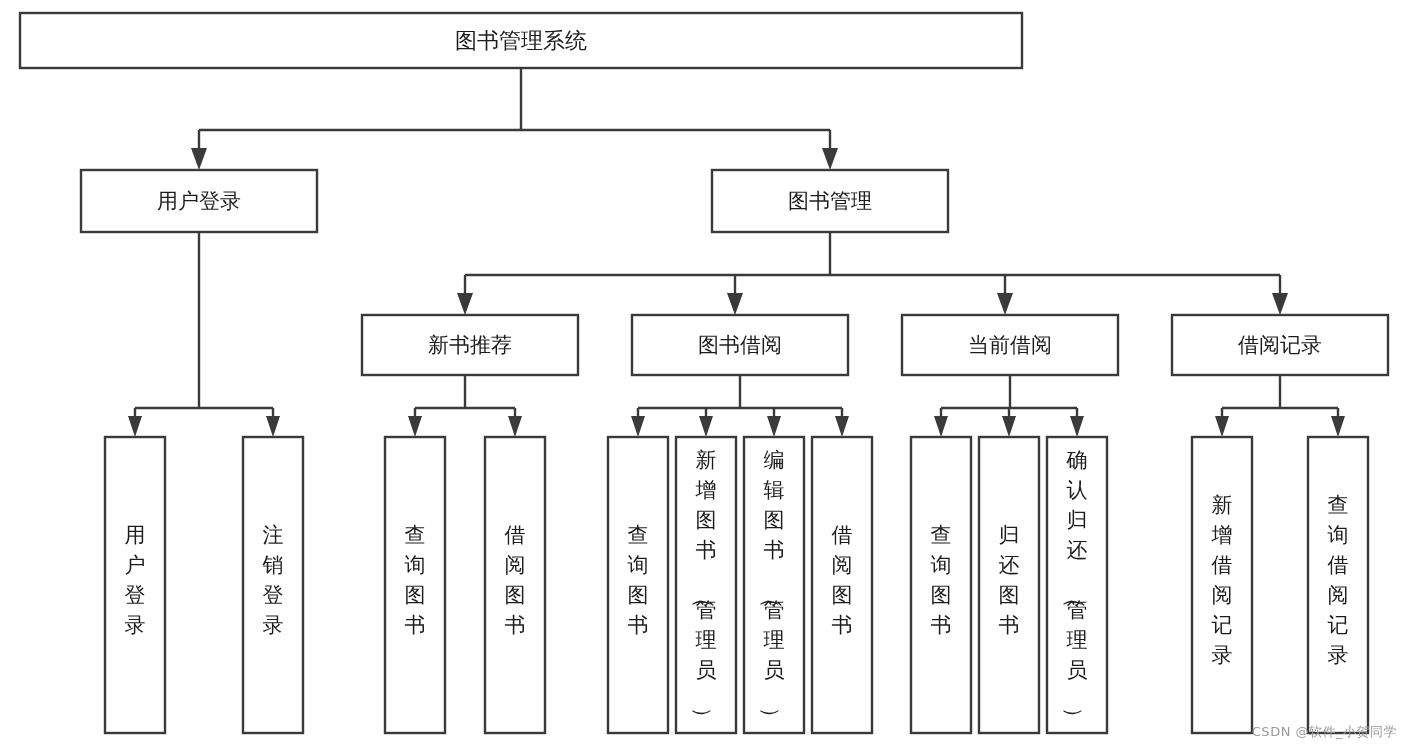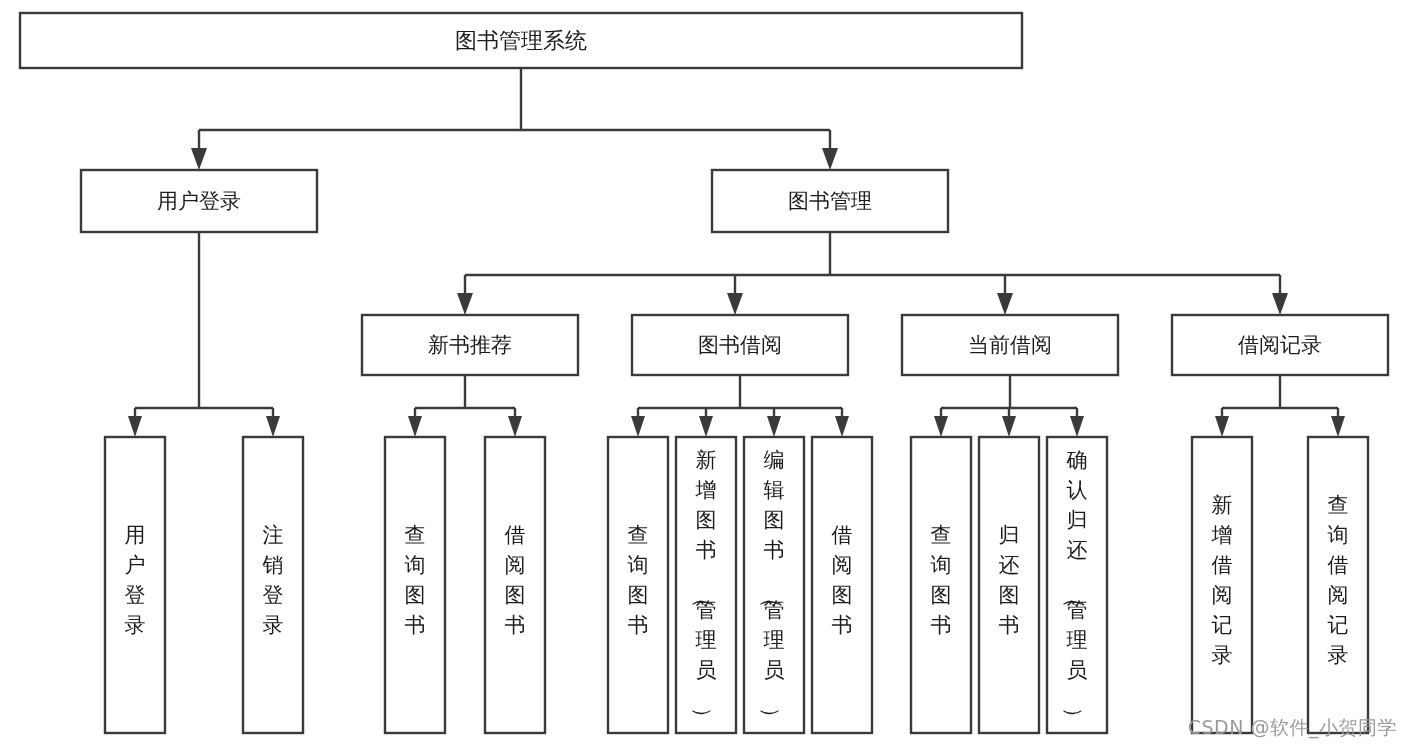--- a/index.html
+++ b/index.html
@@ -55,21 +55,21 @@
     text-anchor: middle;
   }
   .root-label {
     font-size: 22px;
   }
   .watermark {
     position: absolute;
     right: 8px;
     bottom: 6px;
     font-family: "DejaVu Sans", "Liberation Sans", sans-serif;
-    font-size: 19px;
+    font-size: 13px;
     color: #9a9a9a;
     letter-spacing: 0.5px;
     white-space: nowrap;
     pointer-events: none;
     text-align: center;
   }
 </style>
 </head>
 <body>
 

